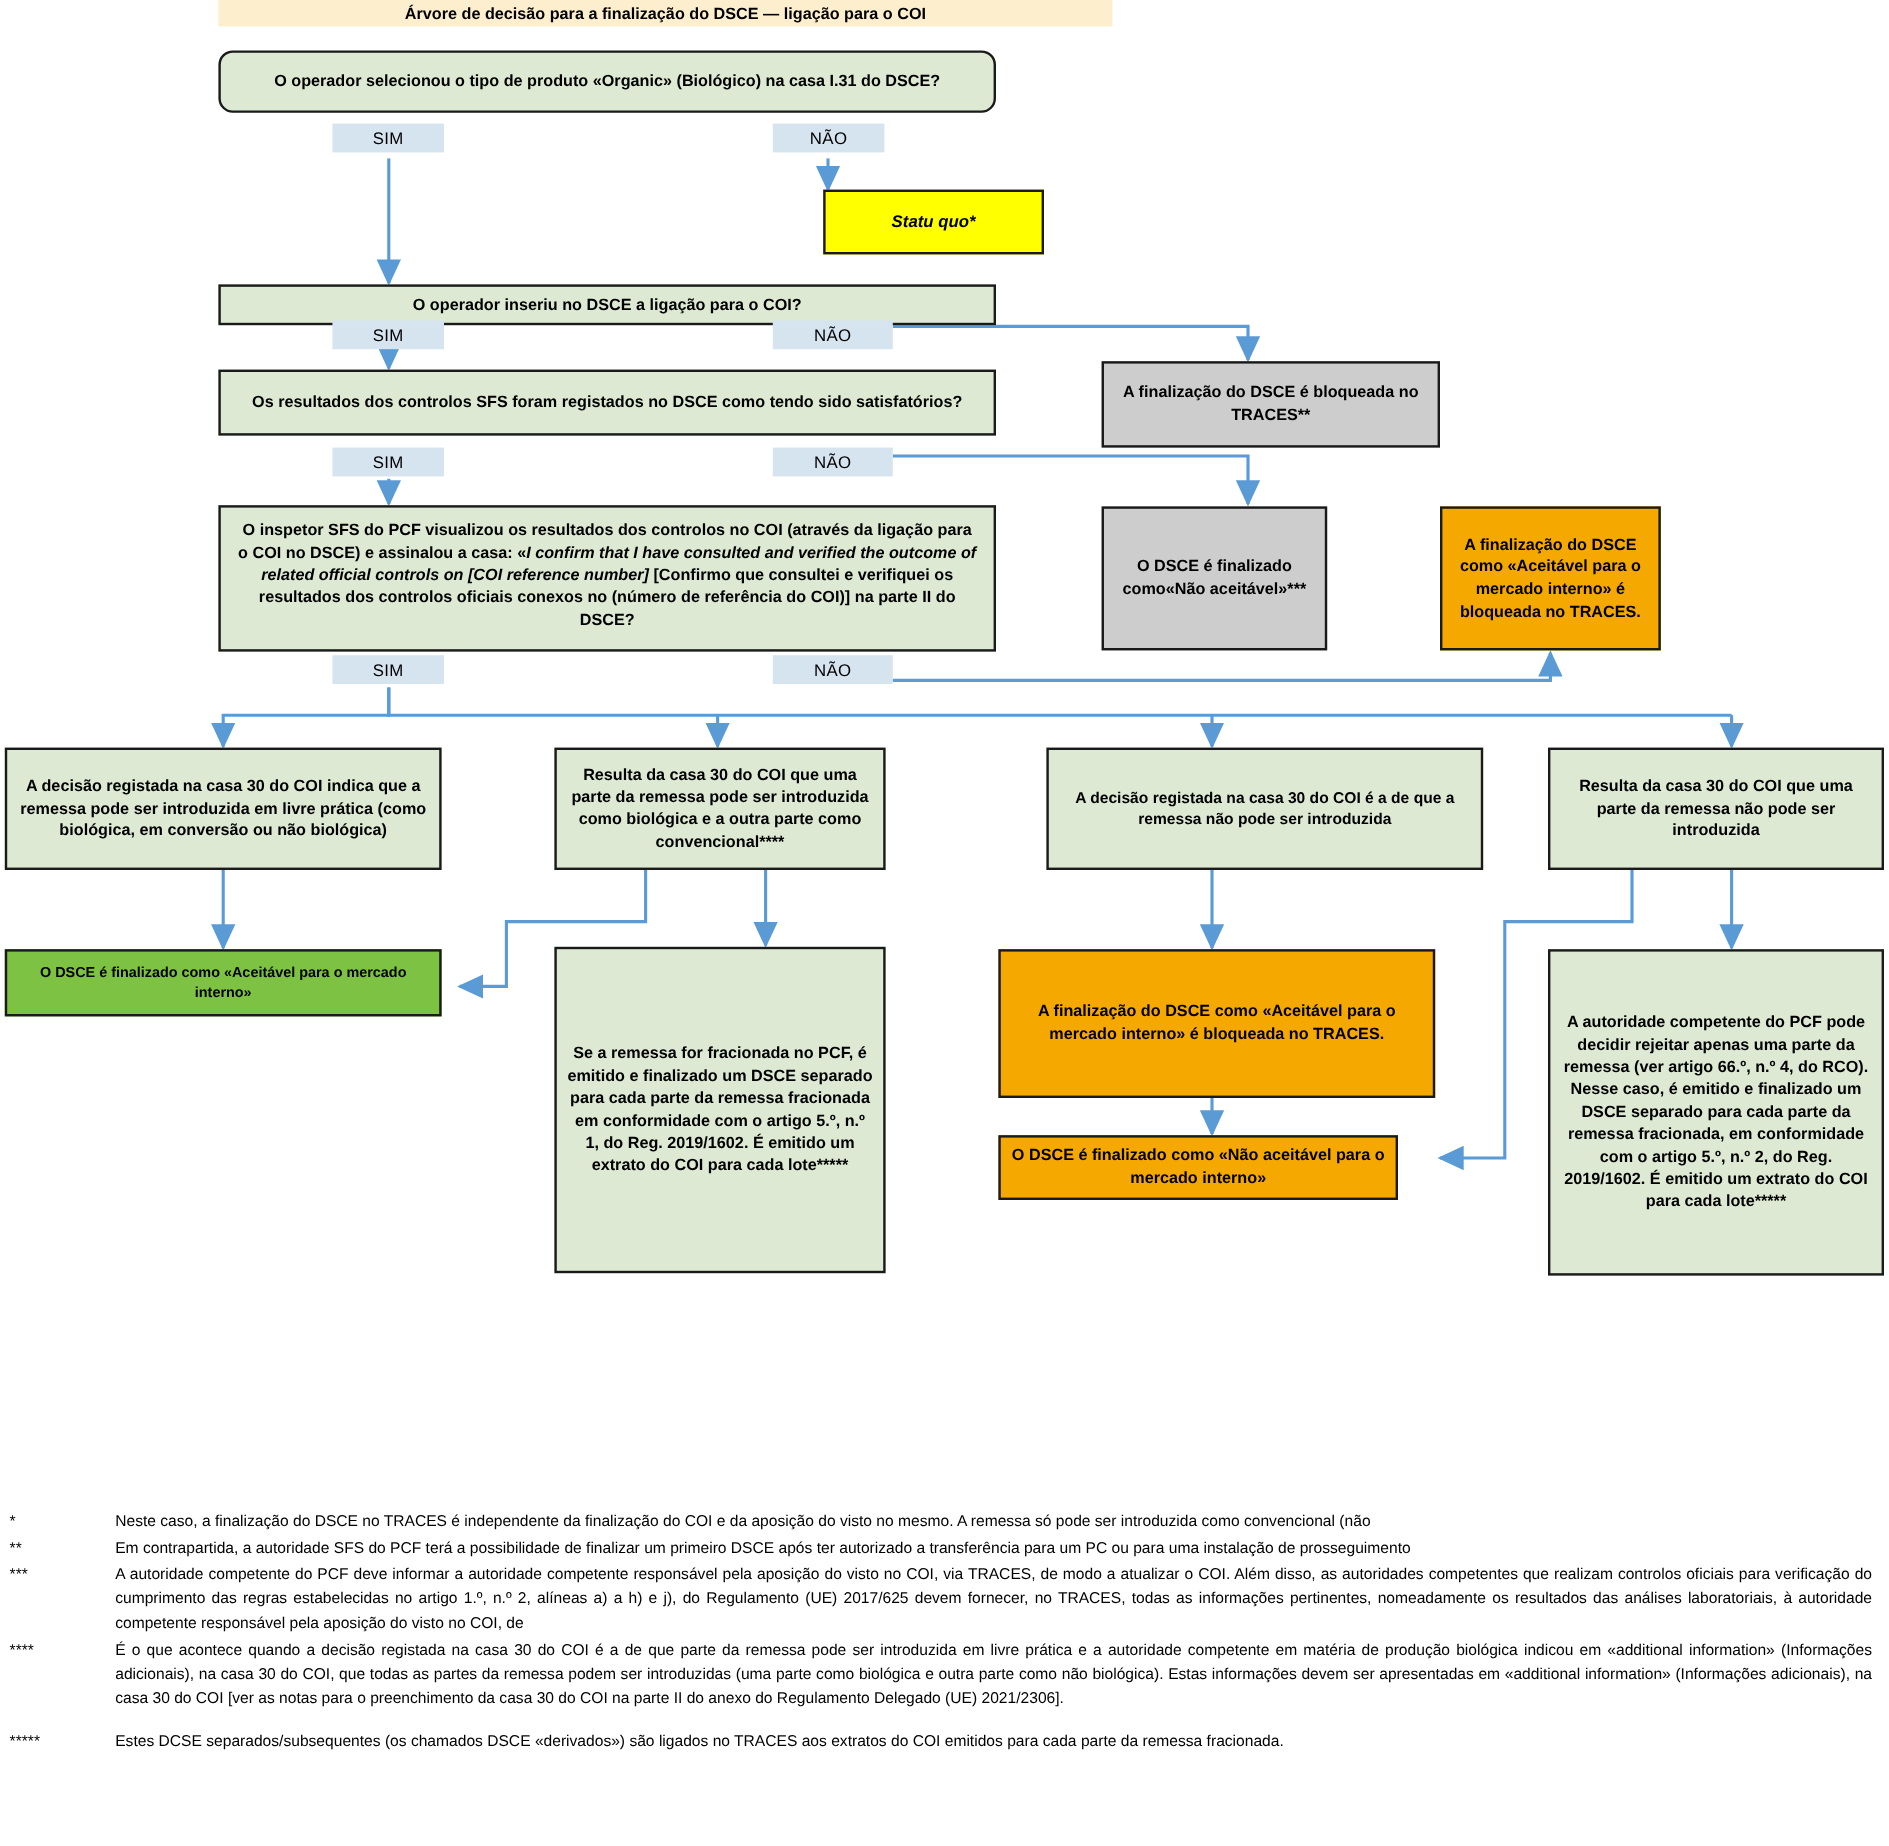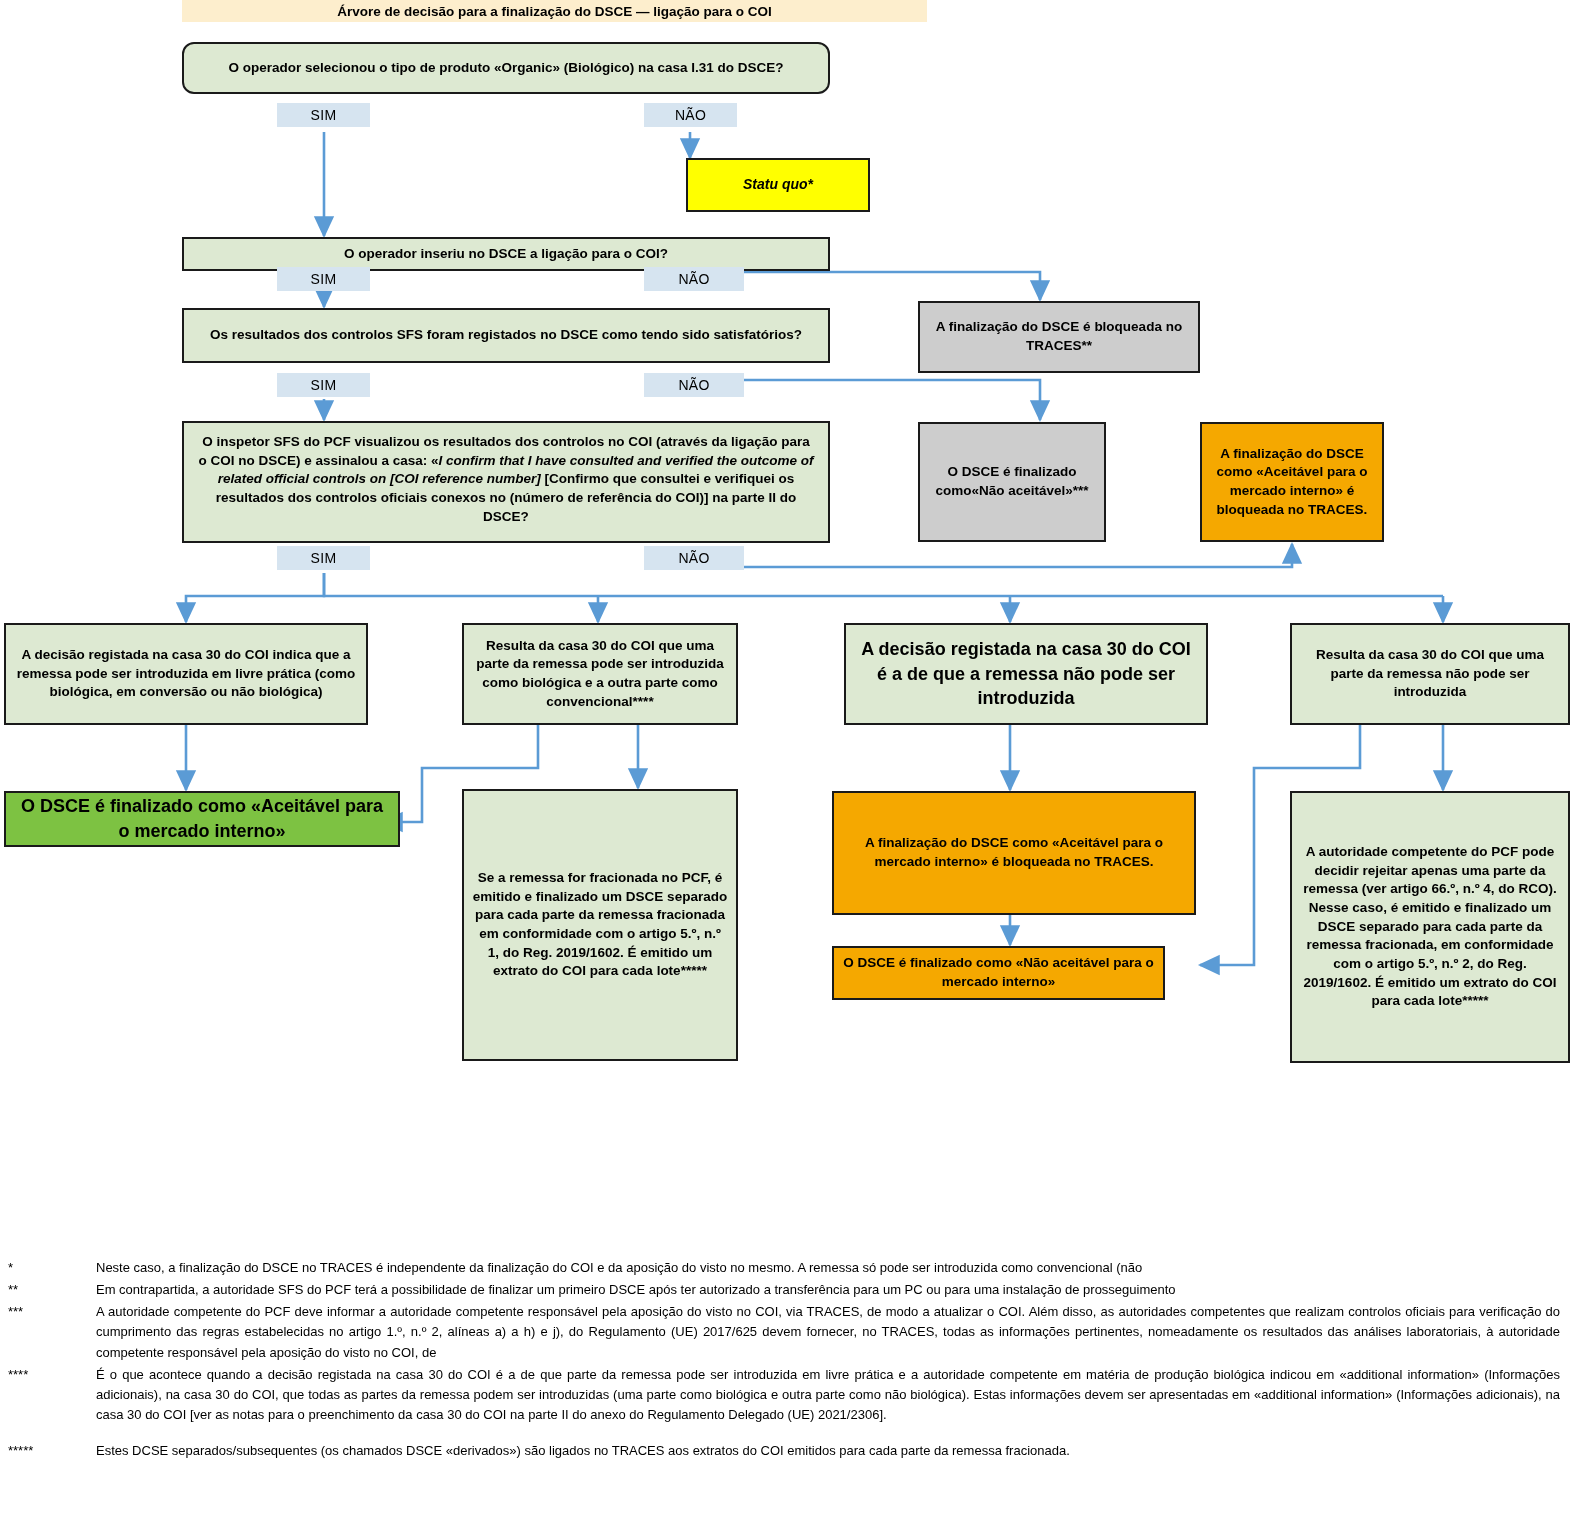--- a/index.html
+++ b/index.html
@@ -118,24 +118,24 @@
   </div>
   <div class="branch" style="left:277px;top:546px;width:93px;height:24px;font-size:14px;">SIM</div>
   <div class="branch" style="left:644px;top:546px;width:100px;height:24px;font-size:14px;">NÃO</div>
 
   <div class="node grey" style="left:918px;top:422px;width:188px;height:120px;font-size:13.5px;">O DSCE é finalizado como«Não aceitável»***</div>
 
   <div class="node orange" style="left:1200px;top:422px;width:184px;height:120px;font-size:13.5px;">A finalização do DSCE como «Aceitável para o mercado interno» é bloqueada no TRACES.</div>
 
   <div class="node green" style="left:4px;top:623px;width:364px;height:102px;font-size:13.5px;">A decisão registada na casa 30 do COI indica que a remessa pode ser introduzida em livre prática (como biológica, em conversão ou não biológica)</div>
   <div class="node green" style="left:462px;top:623px;width:276px;height:102px;font-size:13.5px;">Resulta da casa 30 do COI que uma parte da remessa pode ser introduzida como biológica e a outra parte como convencional****</div>
-  <div class="node green" style="left:844px;top:623px;width:364px;height:102px;font-size:18px;">A decisão registada na casa 30 do COI é a de que a remessa não pode ser introduzida</div>
+  <div class="node green" style="left:872px;top:623px;width:364px;height:102px;font-size:13px;">A decisão registada na casa 30 do COI é a de que a remessa não pode ser introduzida</div>
   <div class="node green" style="left:1290px;top:623px;width:280px;height:102px;font-size:13.5px;">Resulta da casa 30 do COI que uma parte da remessa não pode ser introduzida</div>
 
-  <div class="node brightgreen" style="left:4px;top:791px;width:396px;height:56px;font-size:18px;">O DSCE é finalizado como «Aceitável para o mercado interno»</div>
+  <div class="node brightgreen" style="left:4px;top:791px;width:364px;height:56px;font-size:12px;">O DSCE é finalizado como «Aceitável para o mercado interno»</div>
 
   <div class="node green" style="left:462px;top:789px;width:276px;height:272px;font-size:13.5px;">Se a remessa for fracionada no PCF, é emitido e finalizado um DSCE separado para cada parte da remessa fracionada em conformidade com o artigo 5.º, n.º 1, do Reg. 2019/1602. É emitido um extrato do COI para cada lote*****</div>
 
   <div class="node orange" style="left:832px;top:791px;width:364px;height:124px;font-size:13.5px;">A finalização do DSCE como «Aceitável para o mercado interno» é bloqueada no TRACES.</div>
   <div class="node orange" style="left:832px;top:946px;width:333px;height:54px;font-size:13.5px;">O DSCE é finalizado como «Não aceitável para o mercado interno»</div>
 
   <div class="node green" style="left:1290px;top:791px;width:280px;height:272px;font-size:13.5px;">A autoridade competente do PCF pode decidir rejeitar apenas uma parte da remessa (ver artigo 66.º, n.º 4, do RCO). Nesse caso, é emitido e finalizado um DSCE separado para cada parte da remessa fracionada, em conformidade com o artigo 5.º, n.º 2, do Reg. 2019/1602. É emitido um extrato do COI para cada lote*****</div>
 
   <div class="notes">
     <div class="note-row">

